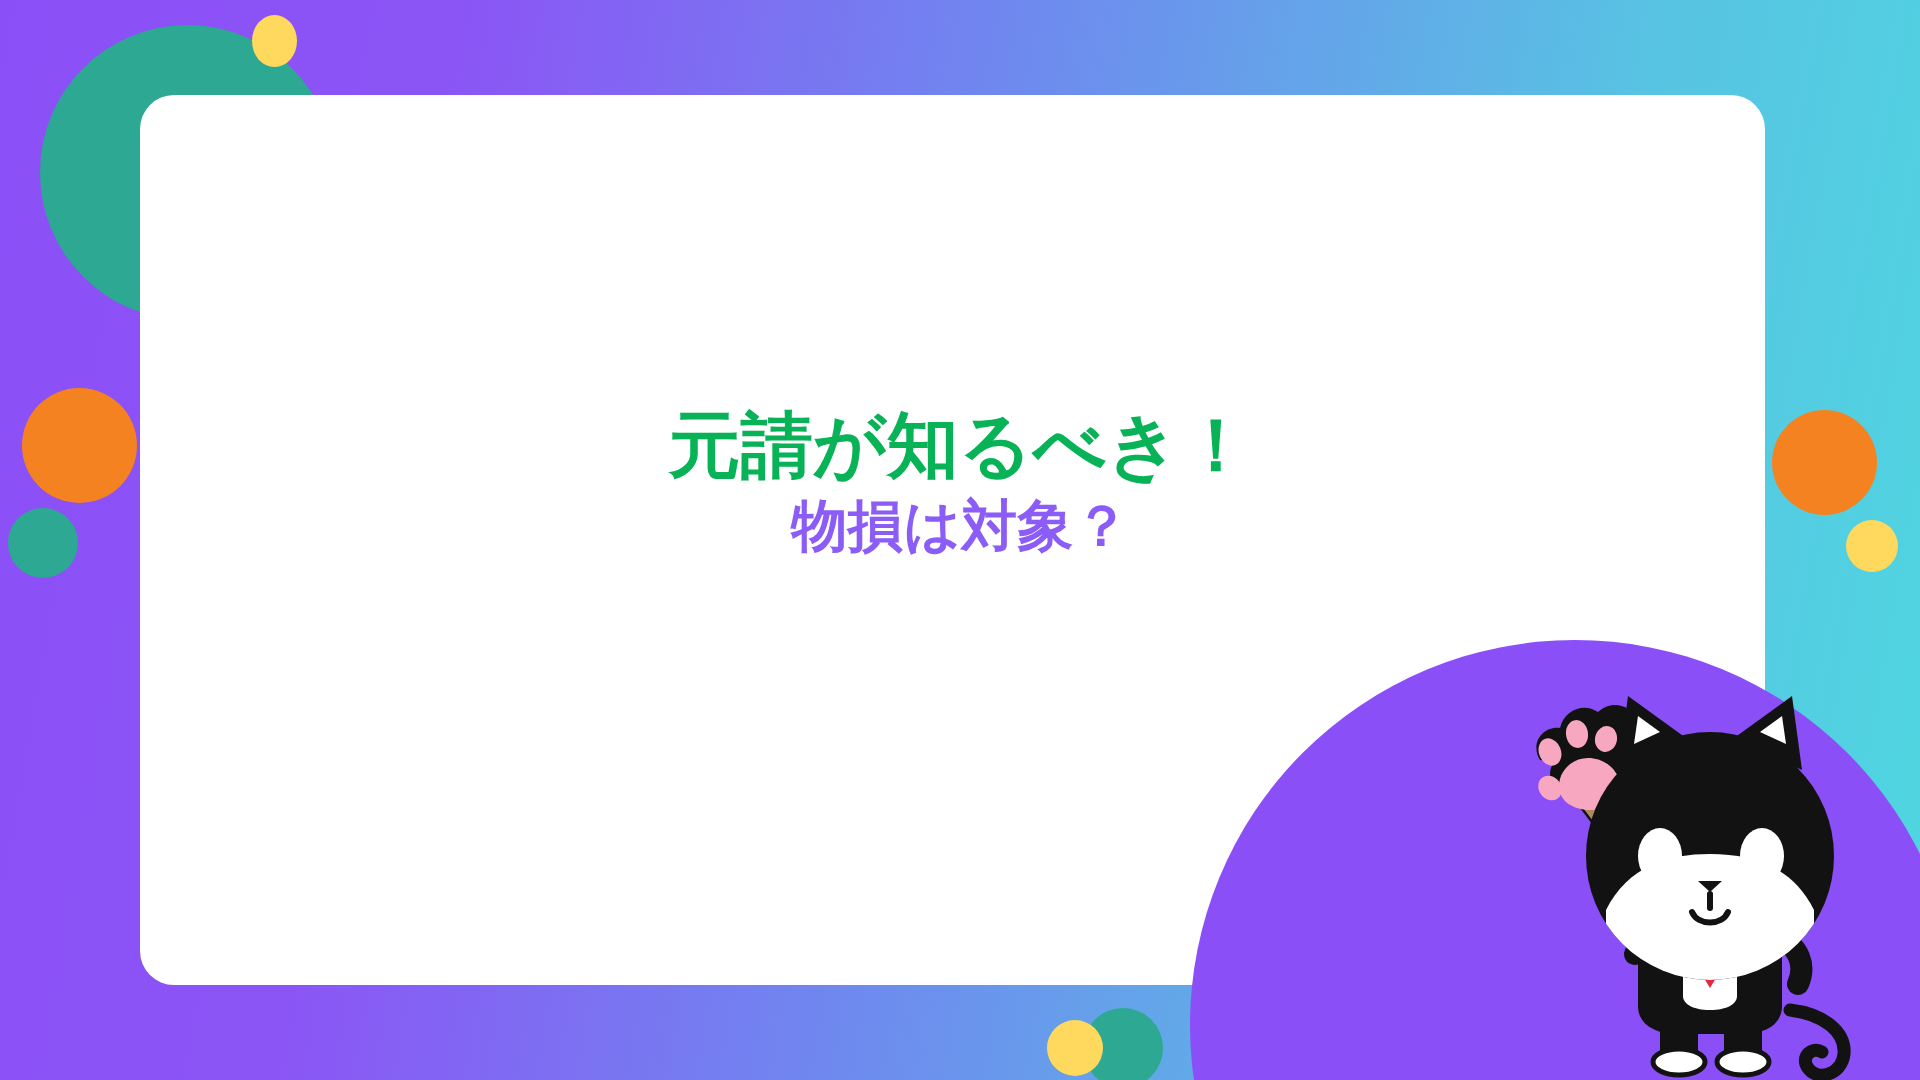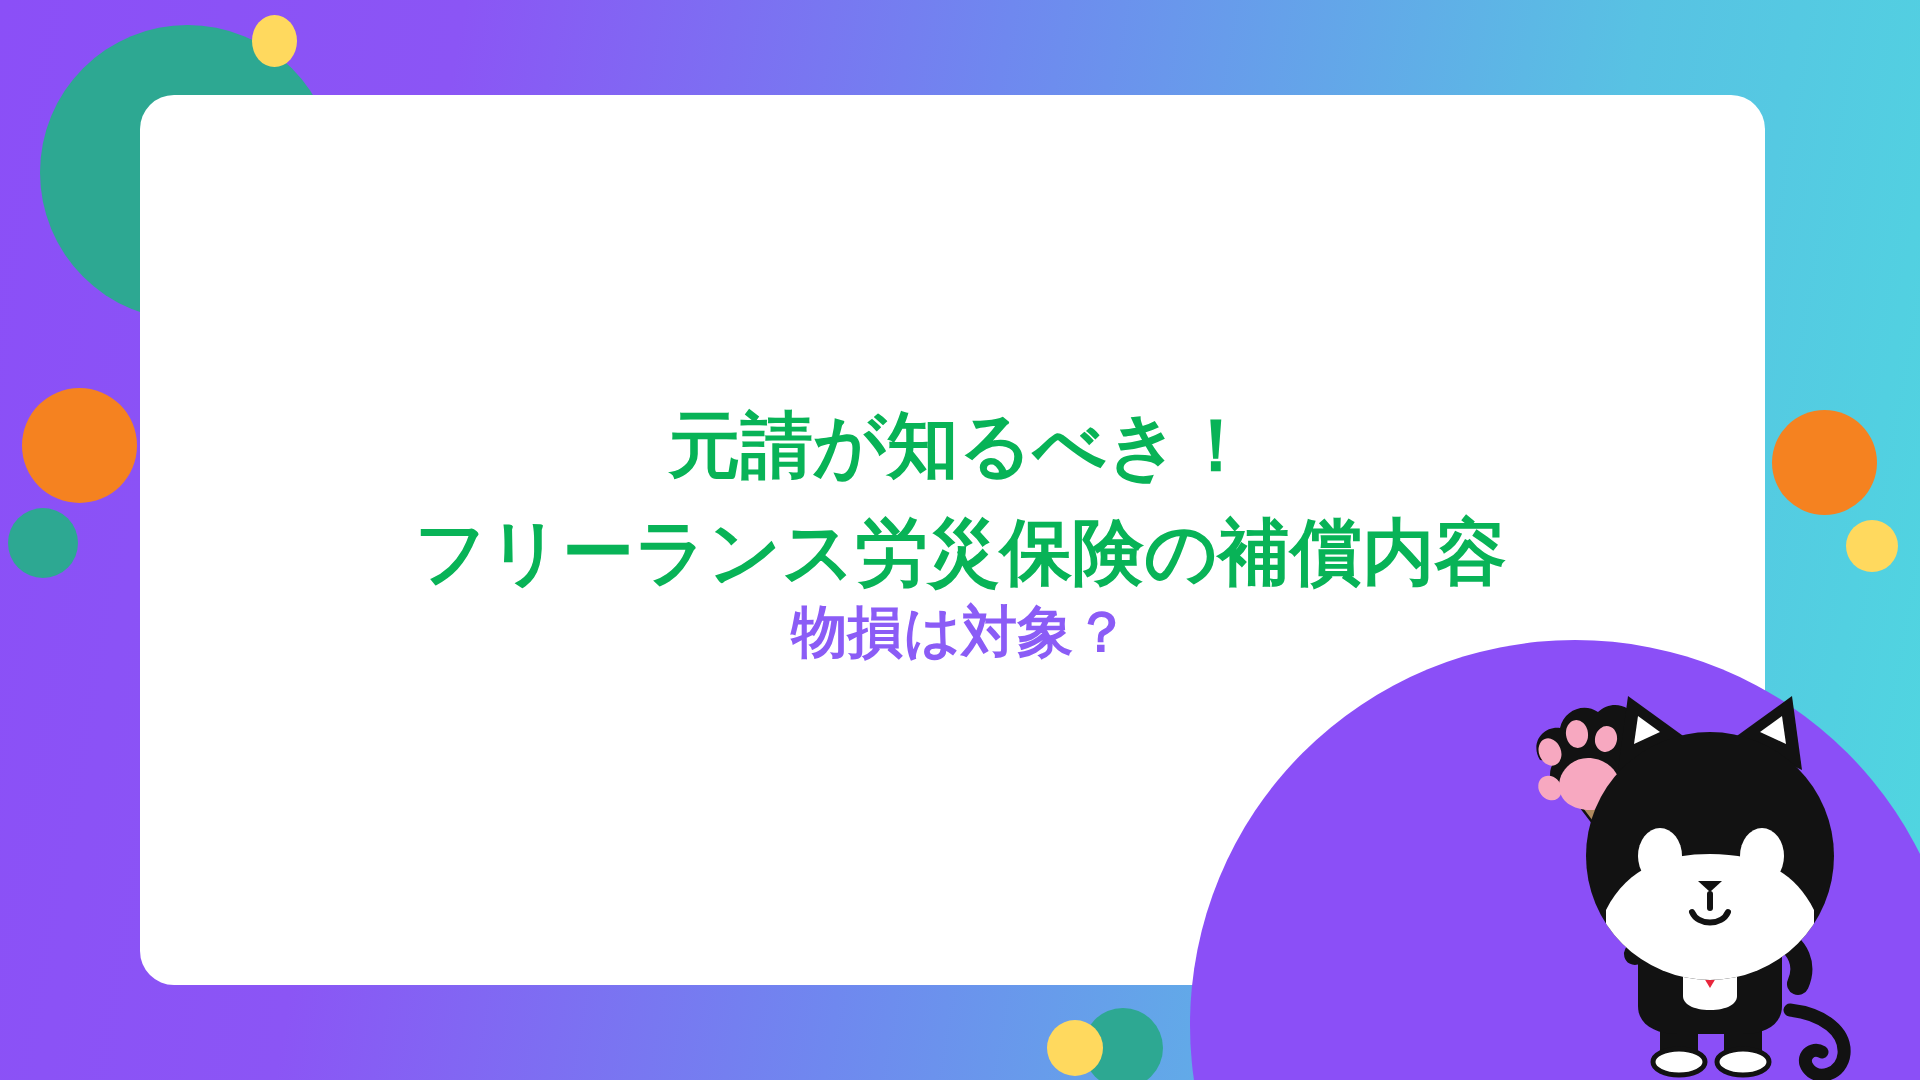--- a/index.html
+++ b/index.html
@@ -76,21 +76,20 @@
   <div class="blob teal-small-l"></div>
   <div class="blob orange-right"></div>
   <div class="blob yellow-right"></div>
   <div class="blob teal-bottom"></div>
   <div class="blob yellow-bottom"></div>
 
   <div id="card">
 
     <div id="headline">
       <span class="ln ln-1">元請が知るべき！</span>
-      <span class="ln ln-2">フリーランス労災保険の補償内容</span>
       <span class="ln ln-3">物損は対象？</span>
     </div>
 
   </div>
 
   <div class="purple-arc"></div>
 
   <svg id="cat" viewBox="0 0 420 420">
     <defs>
       <clipPath id="bellyClip">

